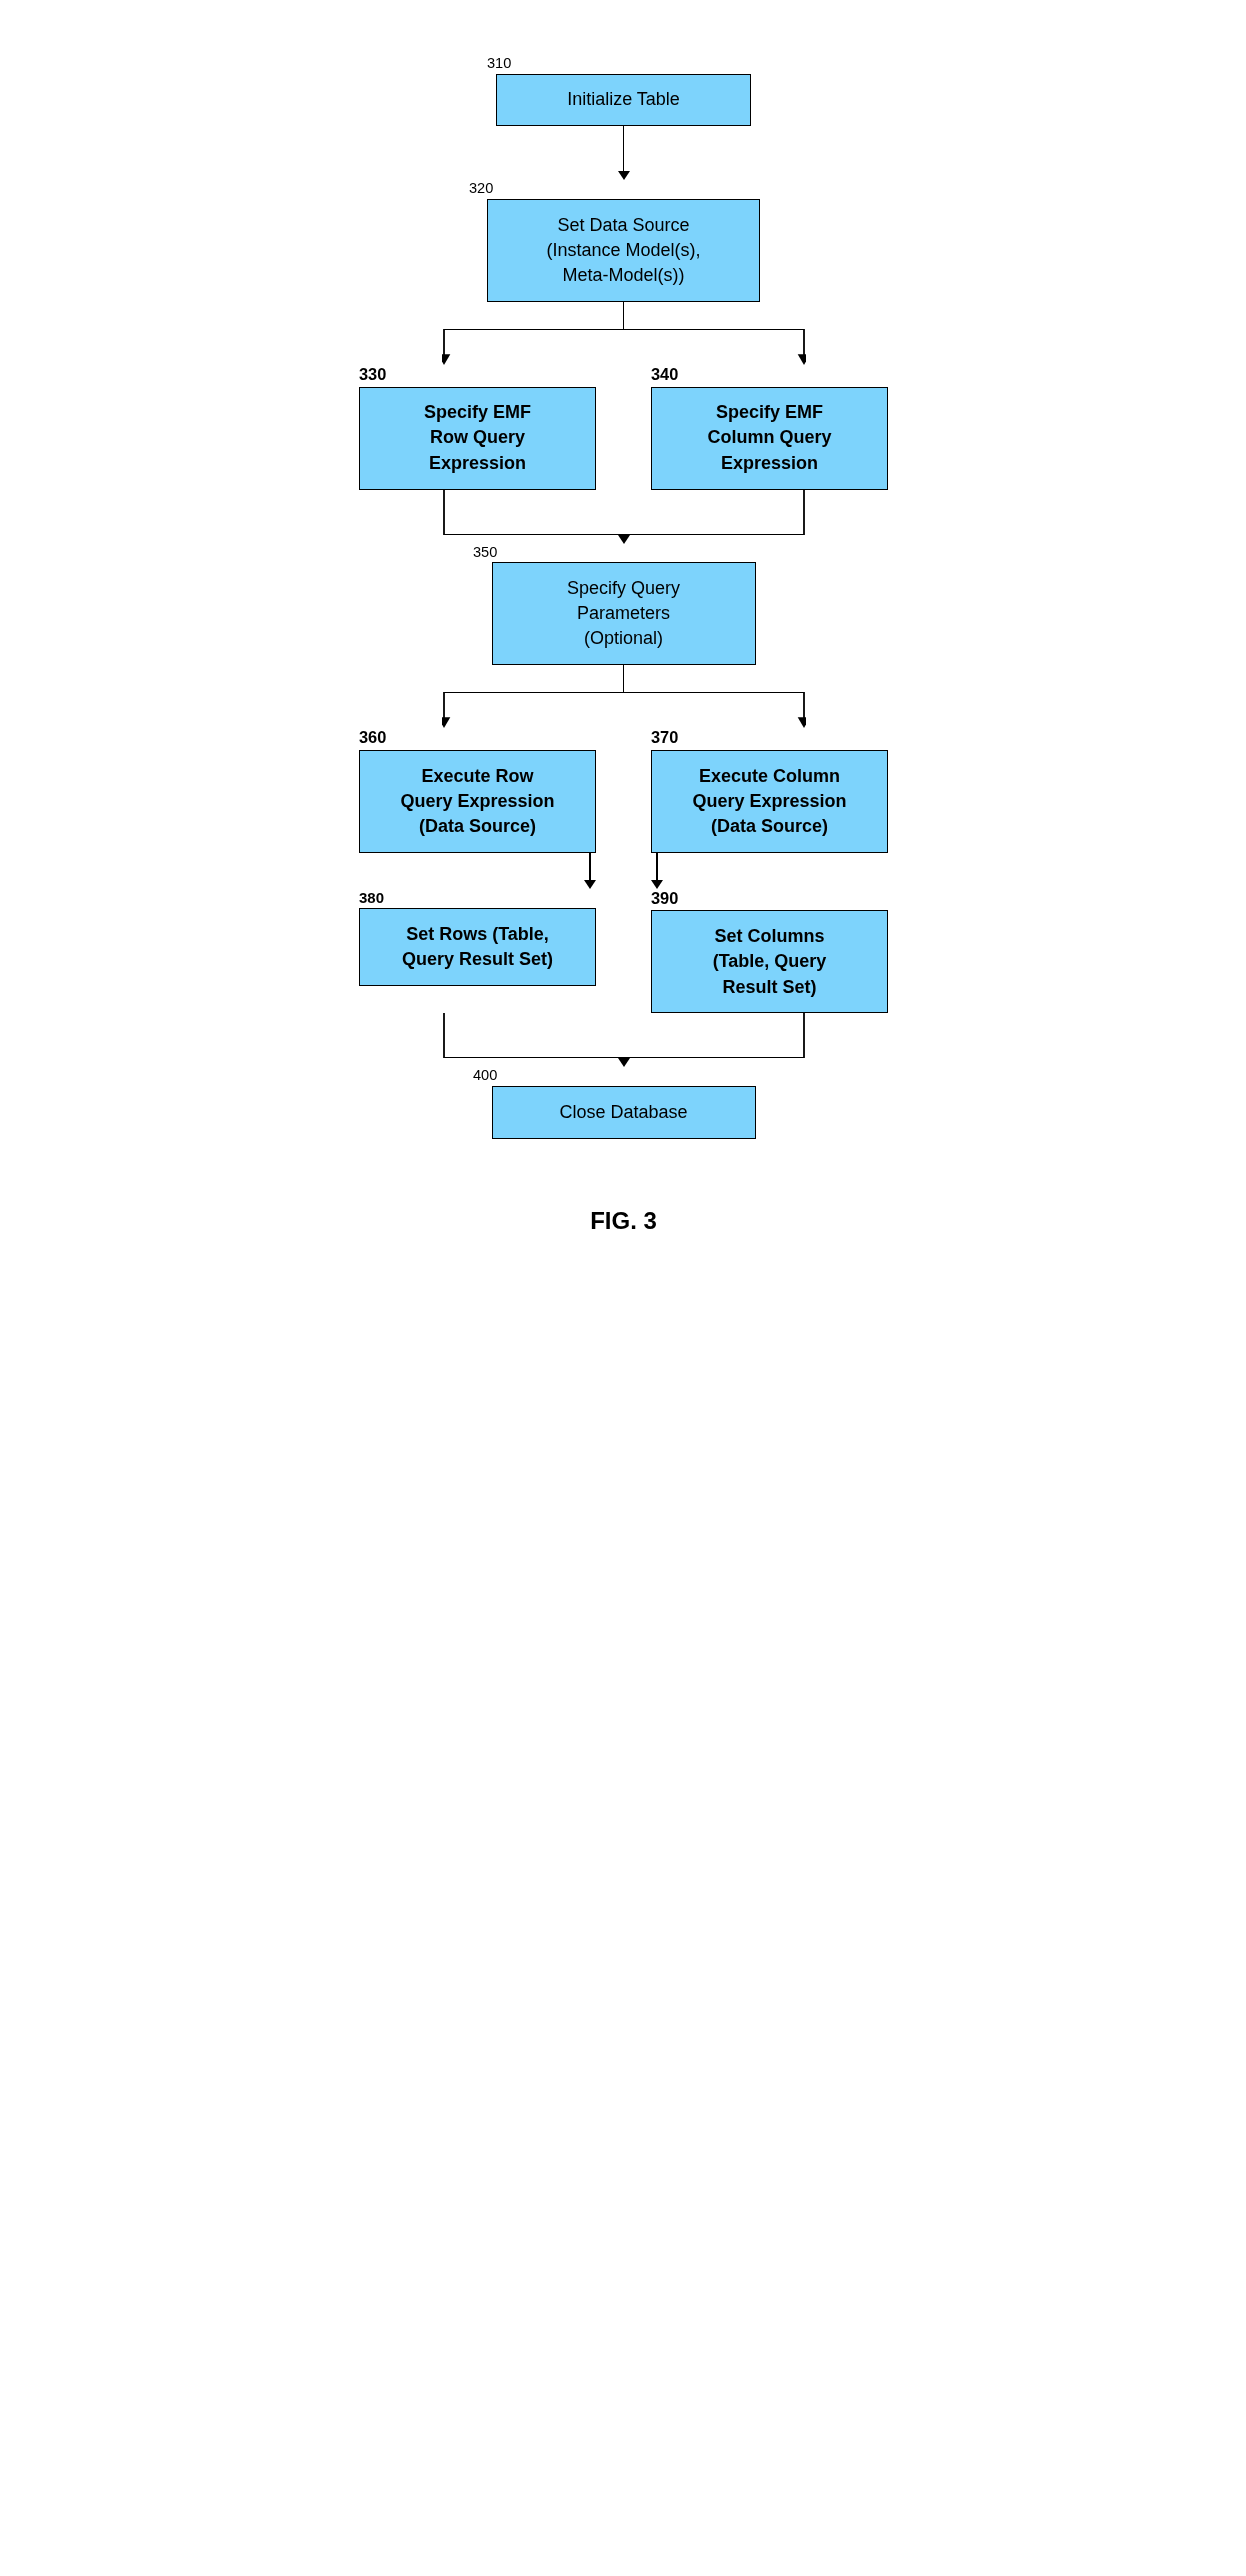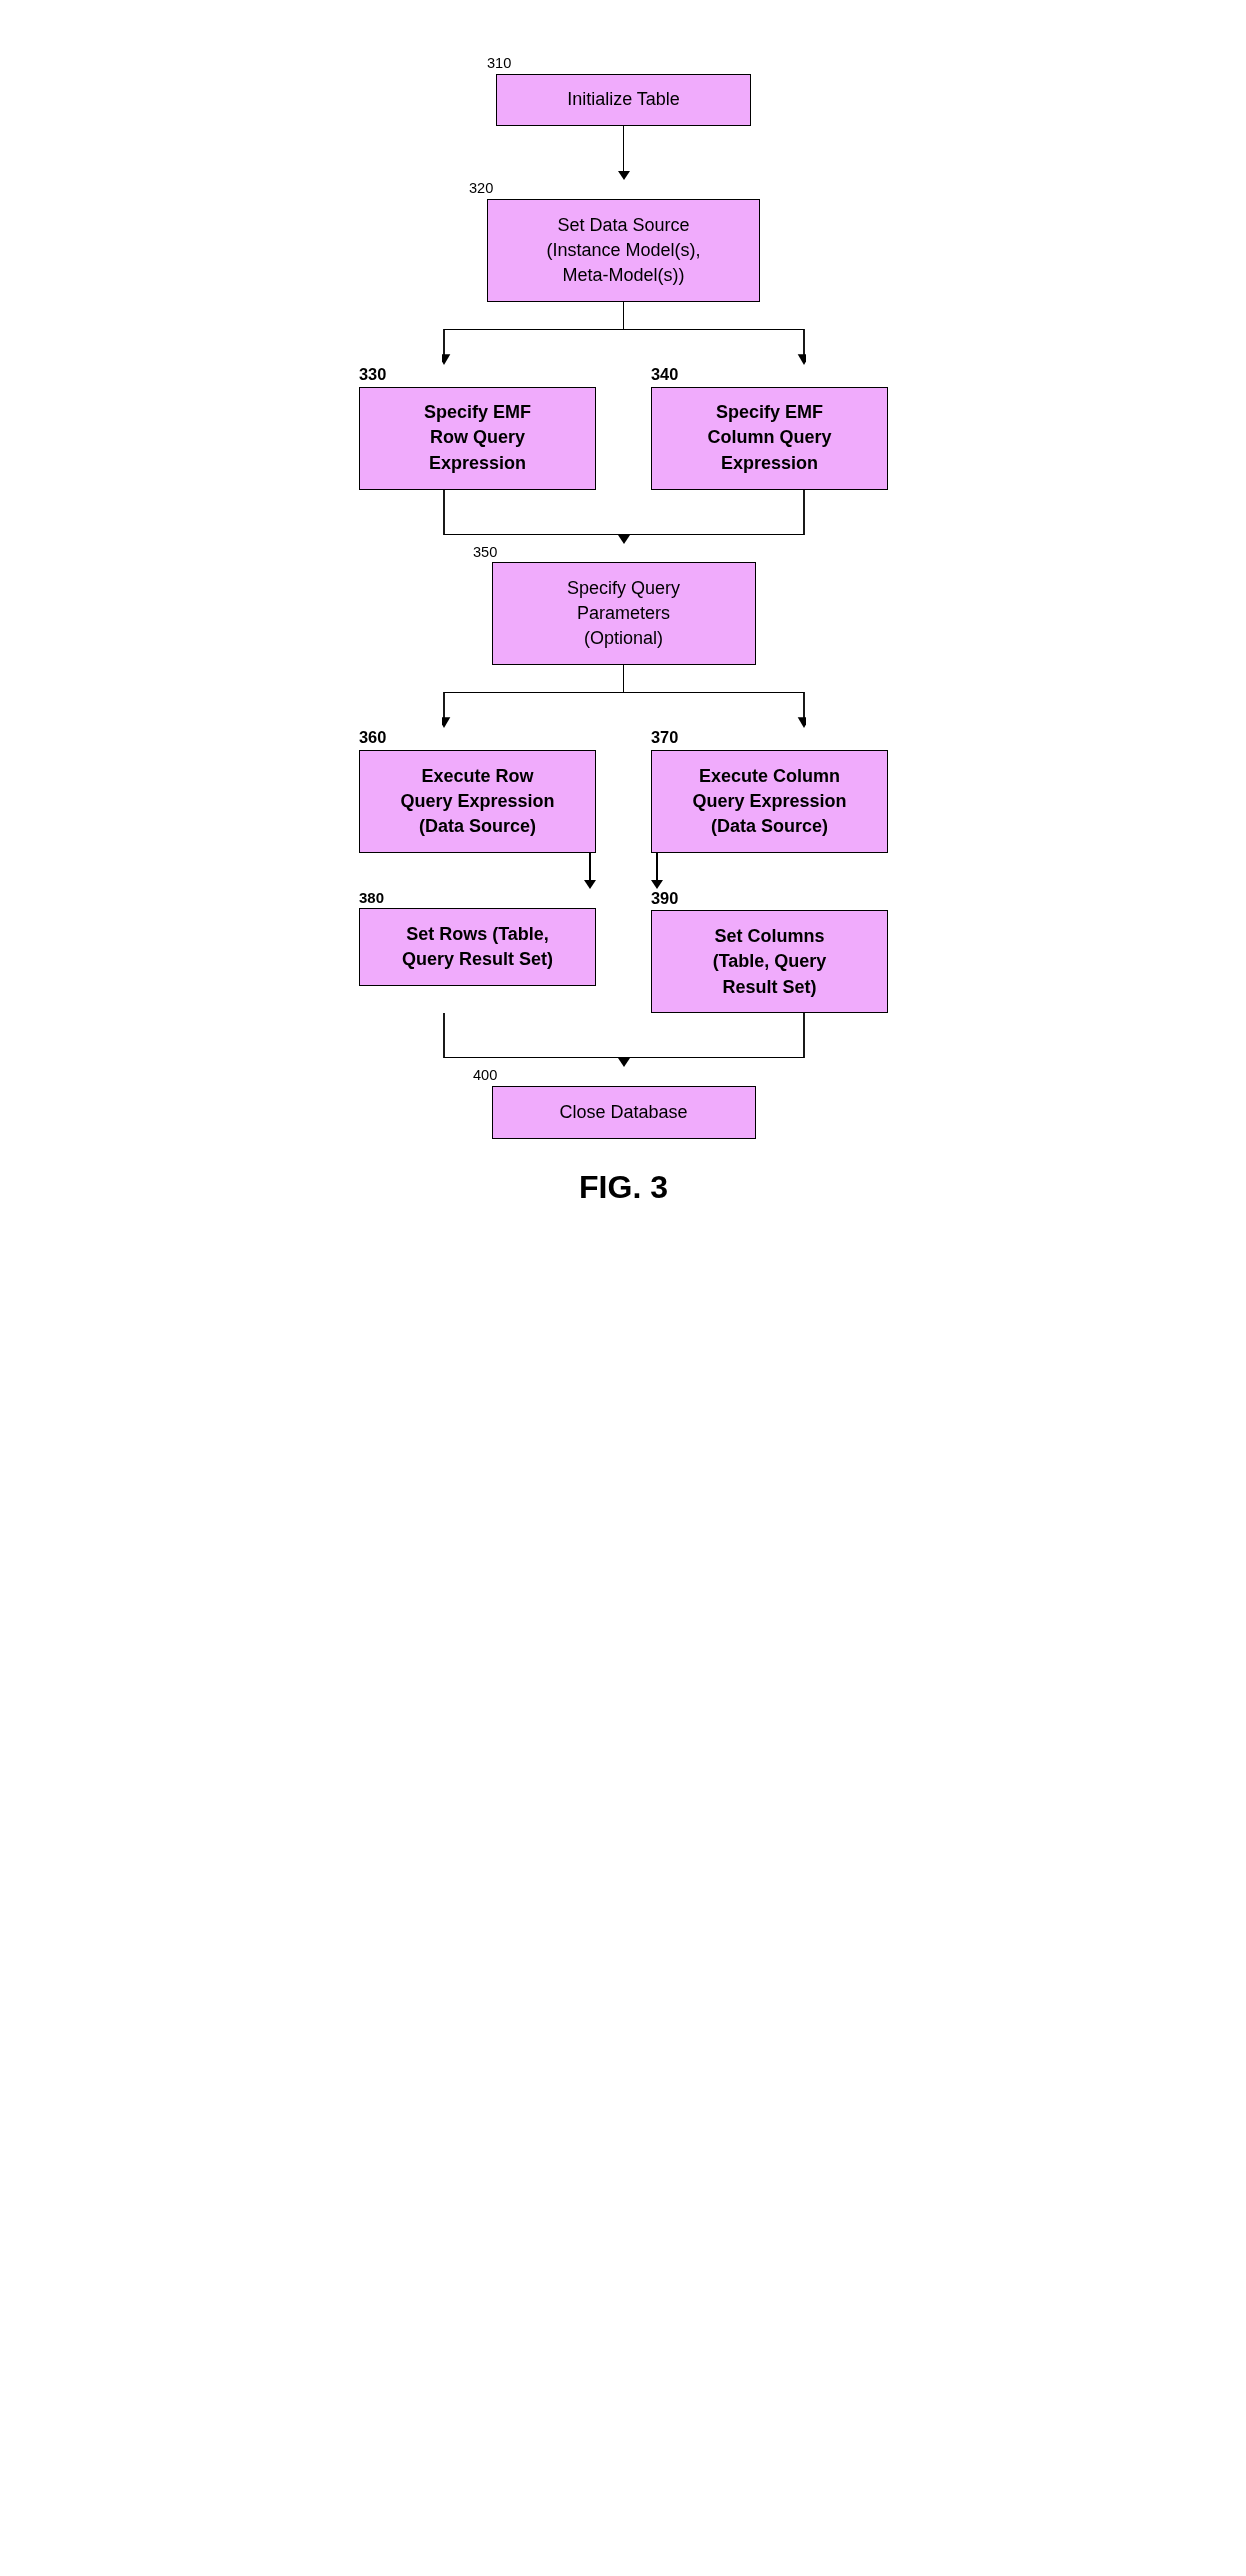--- a/index.html
+++ b/index.html
@@ -15,21 +15,21 @@
     .diagram-container {
       width: 655px;
       margin: 55px auto;
       display: flex;
       flex-direction: column;
       align-items: center;
       position: relative;
     }
     .box {
       border: 1.8px solid #000;
-      background: #f0abfc;
+      background: #7dd3fc;
       text-align: center;
       font-size: 18px;
       line-height: 1.4;
       padding: 12.7px 18px;
     }
     .box-wide {
       width: 237px;
     }
     .box-single {
       width: 255px;
@@ -52,23 +52,23 @@
       gap: 55px;
       width: 100%;
     }
     .box-col {
       display: flex;
       flex-direction: column;
       align-items: center;
       font-weight: bold;
     }
     .fig-label {
-      font-size: 32px;
+      font-size: 24px;
       font-weight: bold;
-      margin-top: 30px;
+      margin-top: 68px;
     }
   </style>
 </head>
 <body>
 
 <div class="diagram-container">
 
   <div style="align-self:flex-start; margin-left: 191px; margin-bottom: 2.7px;">310</div>
   <div class="box box-single">
     <span>Initialize Table</span>

